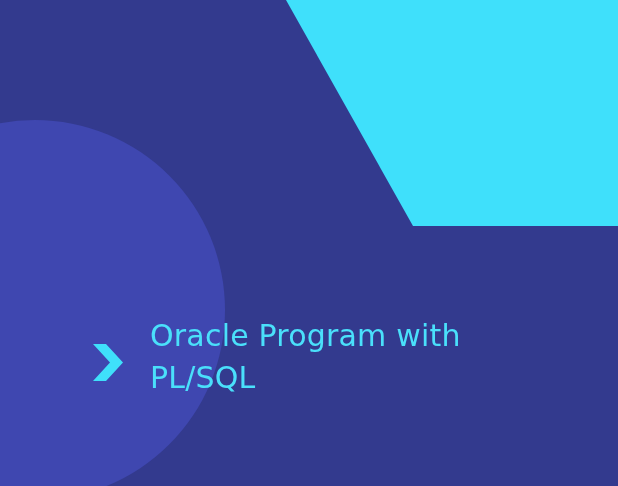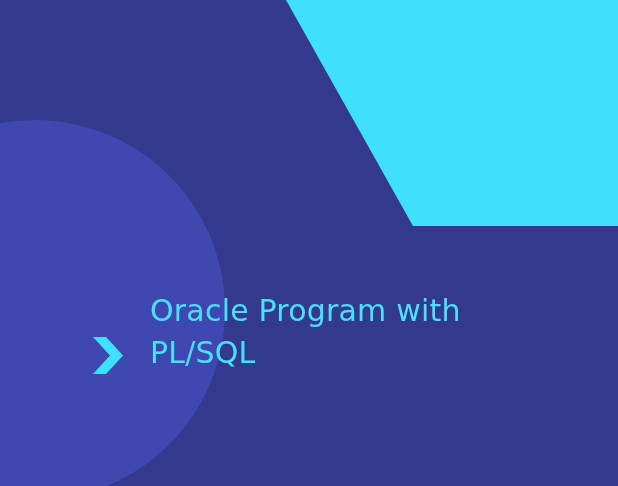--- a/index.html
+++ b/index.html
@@ -34,25 +34,25 @@
     position: absolute;
     left: 0;
     top: 0;
     width: 618px;
     height: 486px;
   }
 
   #title-block {
     position: absolute;
     left: 93px;
-    top: 290px;
+    top: 315px;
     width: 470px;
     display: flex;
     flex-direction: row;
-    align-items: flex-end;
+    align-items: center;
   }
 
   #chevron-icon {
     flex: 0 0 auto;
     width: 30px;
     height: 37px;
     margin-top: 10px;
     margin-right: 27px;
     display: block;
   }

